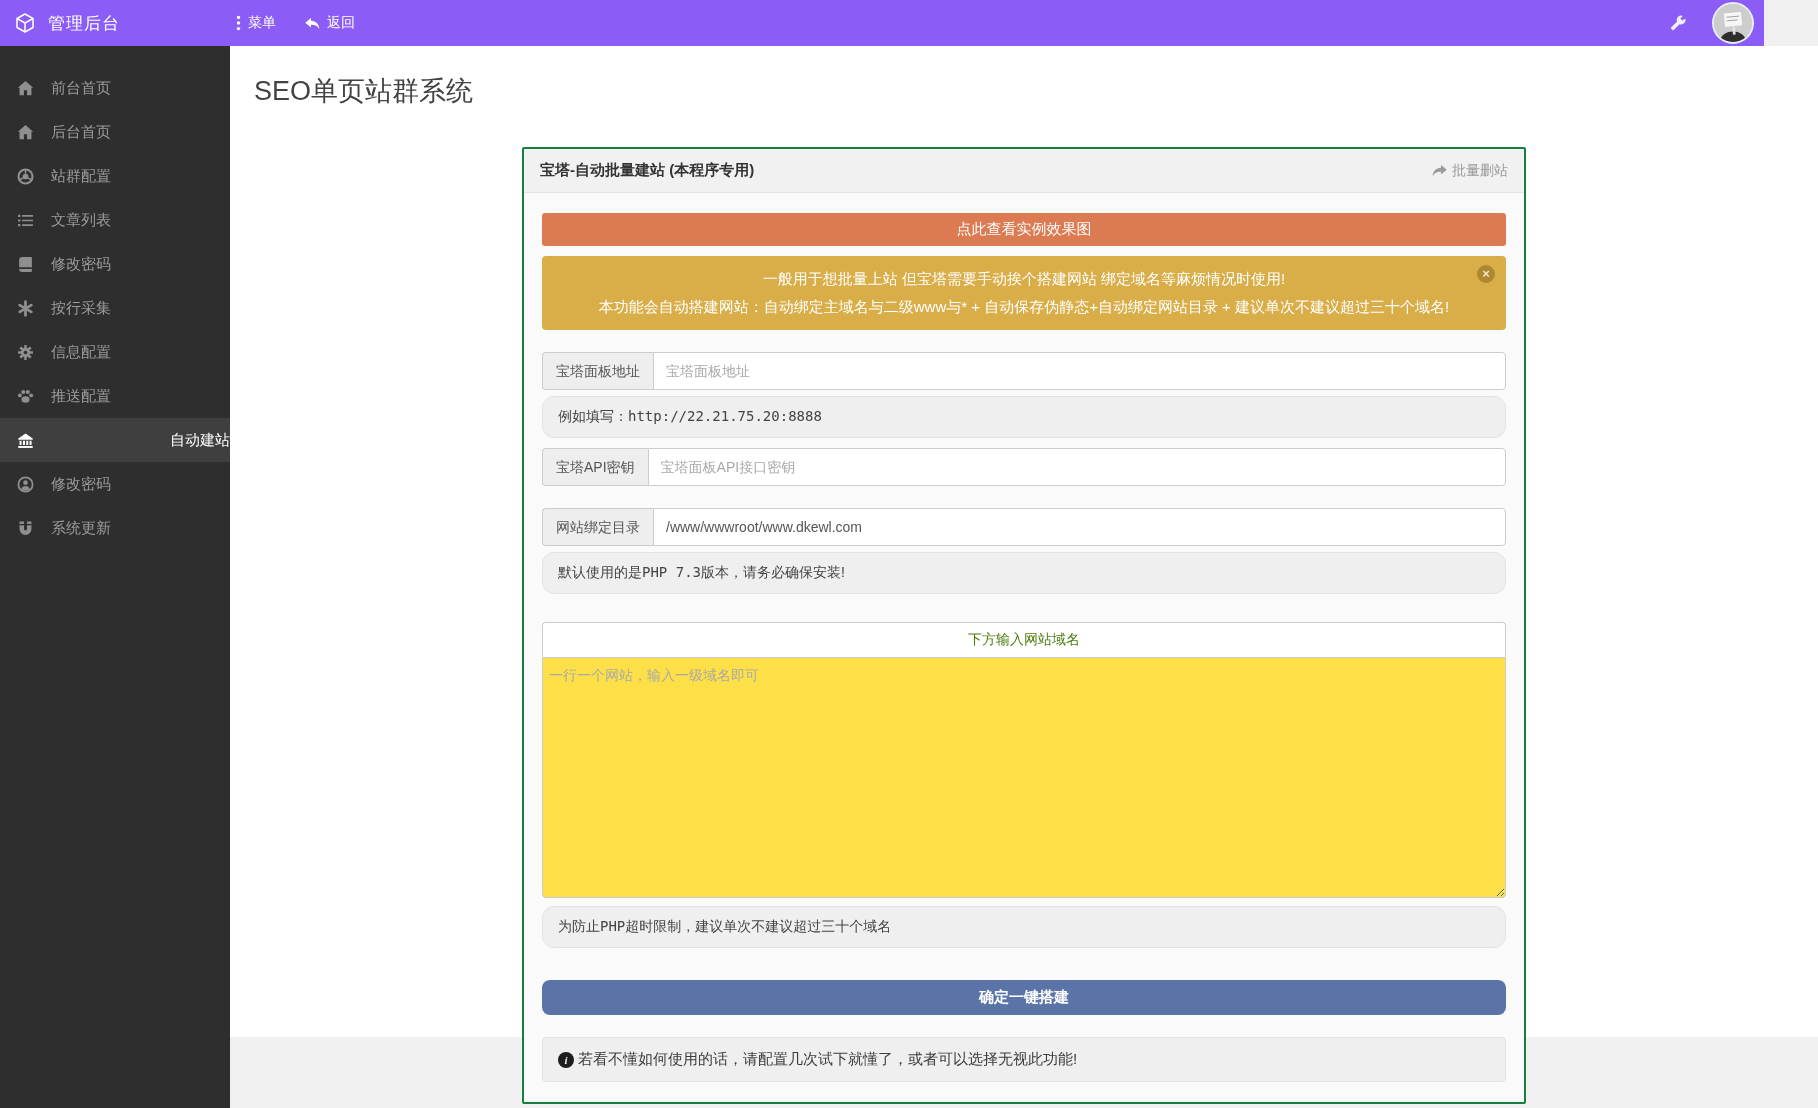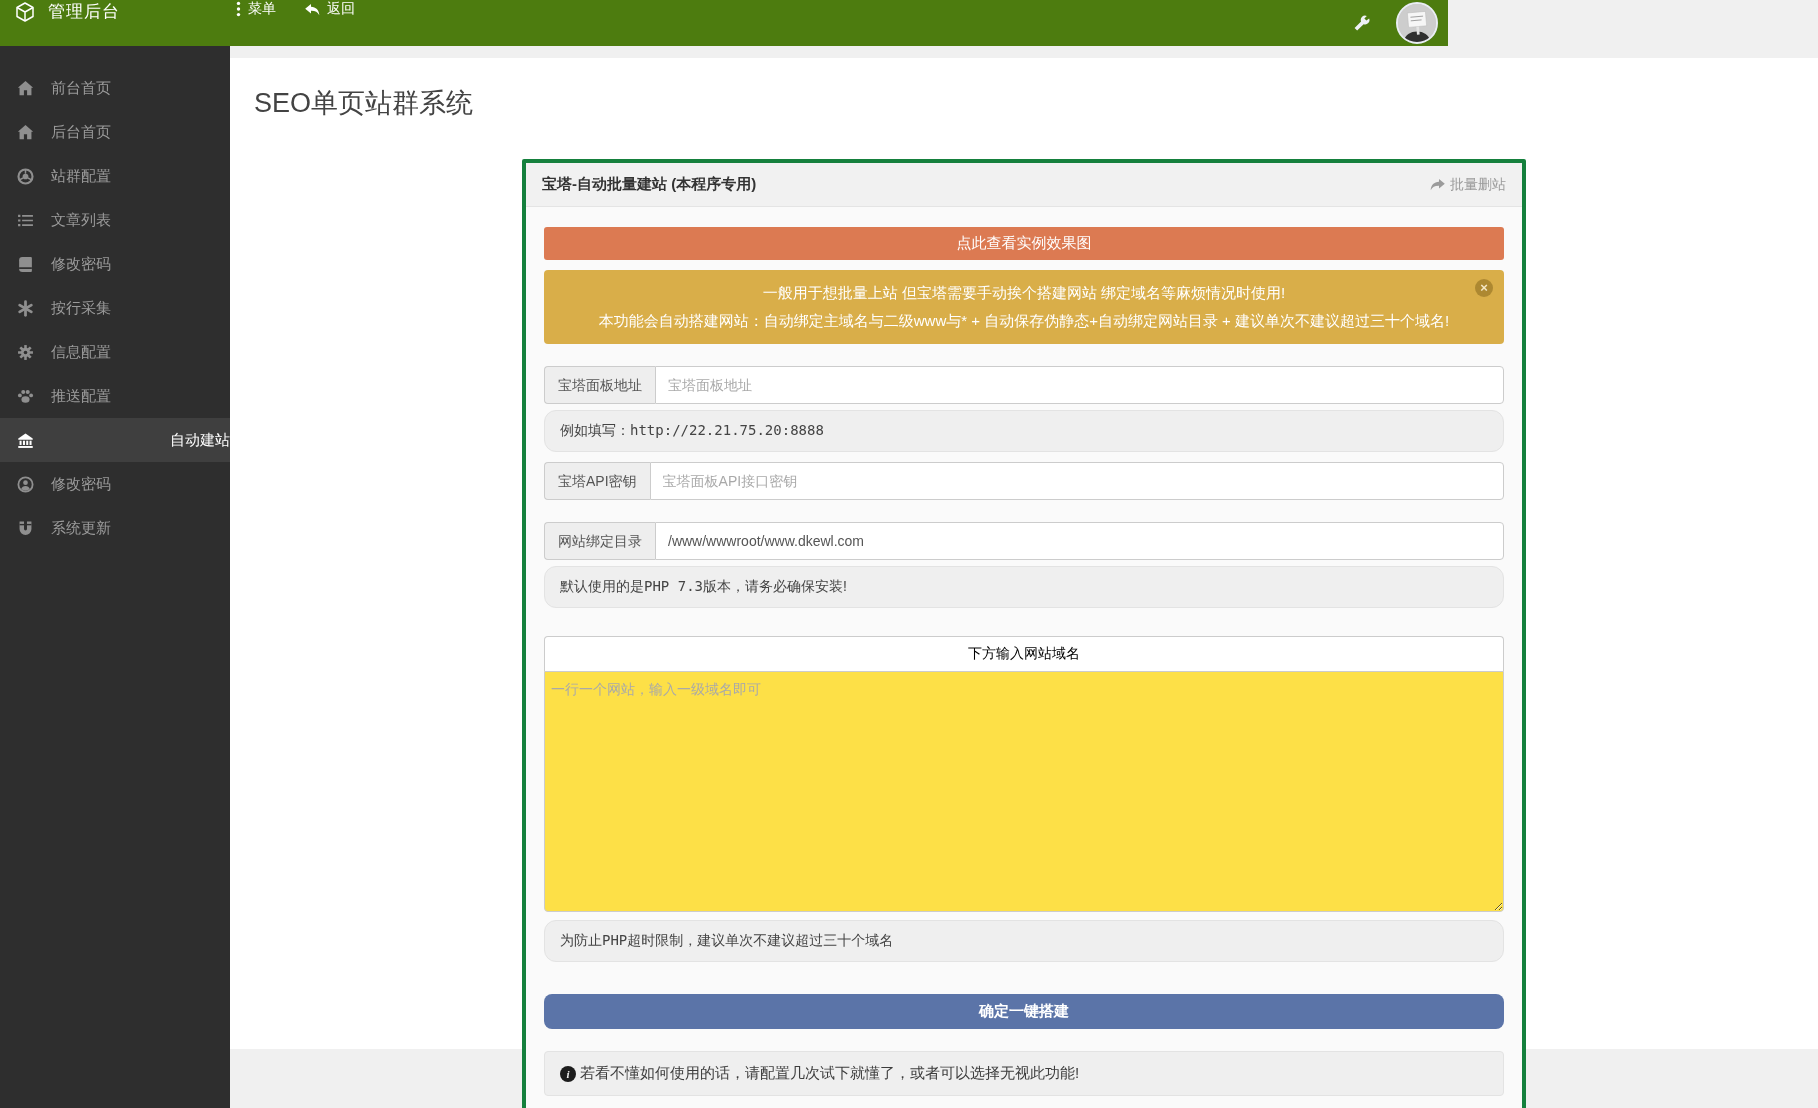--- a/index.html
+++ b/index.html
@@ -3,22 +3,22 @@
 <meta charset="utf-8">
 <style>
   * { box-sizing: border-box; margin: 0; padding: 0; }
   html,body { width:1818px; height:1108px; overflow:hidden; }
   body {
     font-family: "Liberation Sans", "DejaVu Sans", sans-serif;
     background:#f0f0f0; position:relative; color:#444;
   }
   
   .navbar {
-    position:absolute; top:0; left:0; width:1448px; height:46px;
-    background:#4d7c0f; display:flex; align-items:flex-start; z-index:30;
+    position:absolute; top:0; left:0; width:1764px; height:46px;
+    background:#8b5cf6; display:flex; align-items:center; z-index:30;
   }
   .brand { width:230px; display:flex; align-items:center; gap:12px; padding-left:14px; flex:none; }
   .brand-title { color:#fff; font-size:17px; letter-spacing:1px; }
   .nav-links { display:flex; align-items:center; gap:28px; margin-left:6px; }
   .nav-link { display:flex; align-items:center; gap:7px; color:#fff; font-size:14px; cursor:pointer; }
   .nav-right { position:absolute; right:0; top:0; height:46px; display:flex; align-items:center; gap:26px; padding-right:10px; }
   .wrench-btn { color:#eef1f6; cursor:pointer; display:flex; }
   .avatar {
     width:42px; height:42px; border-radius:50%; border:2px solid #e9edf4;
     overflow:hidden; background:#cdcdcd; cursor:pointer; flex:none;
@@ -30,28 +30,28 @@
   }
   .side-menu { list-style:none; padding-top:20px; }
   .side-item {
     height:44px; display:flex; align-items:center; gap:17px;
     padding-left:17px; color:#9b9b9b; font-size:15px; cursor:pointer;
   }
   .side-item .s-icon { width:17px; height:17px; display:flex; color:#8f8f8f; flex:none; }
   .side-item.active { background:#3f3f3f; color:#ffffff;justify-content:space-between; }
   .side-item.active .s-icon { color:#ffffff; }
   
-  .main { position:absolute; left:230px; top:46px; right:0; bottom:0; background:#f0f0f0;margin-top:12px; }
+  .main { position:absolute; left:230px; top:46px; right:0; bottom:0; background:#f0f0f0; }
   .white-sheet { position:absolute; top:0; left:0; right:0; height:991px; background:#fff; }
   .content { position:relative; z-index:1; }
   .page-title { padding:27px 0 0 24px; font-size:27px; font-weight:400; color:#434343; }
   
   .panel {
     width:1004px; margin:38px auto 0 auto;
-    background:#fafafa; border:4px solid #15803d; border-radius:2px;
+    background:#fafafa; border:2px solid #15803d; border-radius:2px;
   }
   .panel-heading {
     background:#f1f1f1; border-bottom:1px solid #e4e4e4;
     padding:12px 16px; display:flex; align-items:center; justify-content:space-between;
   }
   .panel-title { font-size:15px; font-weight:bold; color:#333; }
   .panel-tool { display:flex; align-items:center; gap:4px; color:#9b9b9b; font-size:14px; cursor:pointer; }
   .panel-body { padding:20px 18px; }
   
   .btn-example {
@@ -86,21 +86,21 @@
   }
   .ig-input::placeholder, .domains-area::placeholder { color:#a9a9a9; opacity:1; }
   .well {
     margin-top:6px; background:#efefef; border:1px solid #e3e3e3; border-radius:12px;
     padding:11px 15px; font-size:14px; color:#444;
   }
   .mono { font-family:"DejaVu Sans Mono", "Liberation Mono", monospace; }
   
   .domains-header {
     margin-top:28px; border:1px solid #ccc; border-bottom:none; background:#fff;
-    border-radius:4px 4px 0 0; text-align:center; color:#000000; font-size:14px;
+    border-radius:4px 4px 0 0; text-align:center; color:#4d7c0f; font-size:14px;
     padding:8px 12px;
   }
   .domains-area {
     display:block; width:100%; height:241px; border:1px solid #ccc;
     border-radius:0 0 4px 4px; padding:9px 6px; font-size:14px; color:#555;
     font-family:inherit; resize:vertical; outline:none; background:#fde047;
   }
   .well-tight { margin-top:8px; }
   
   .btn-submit {

